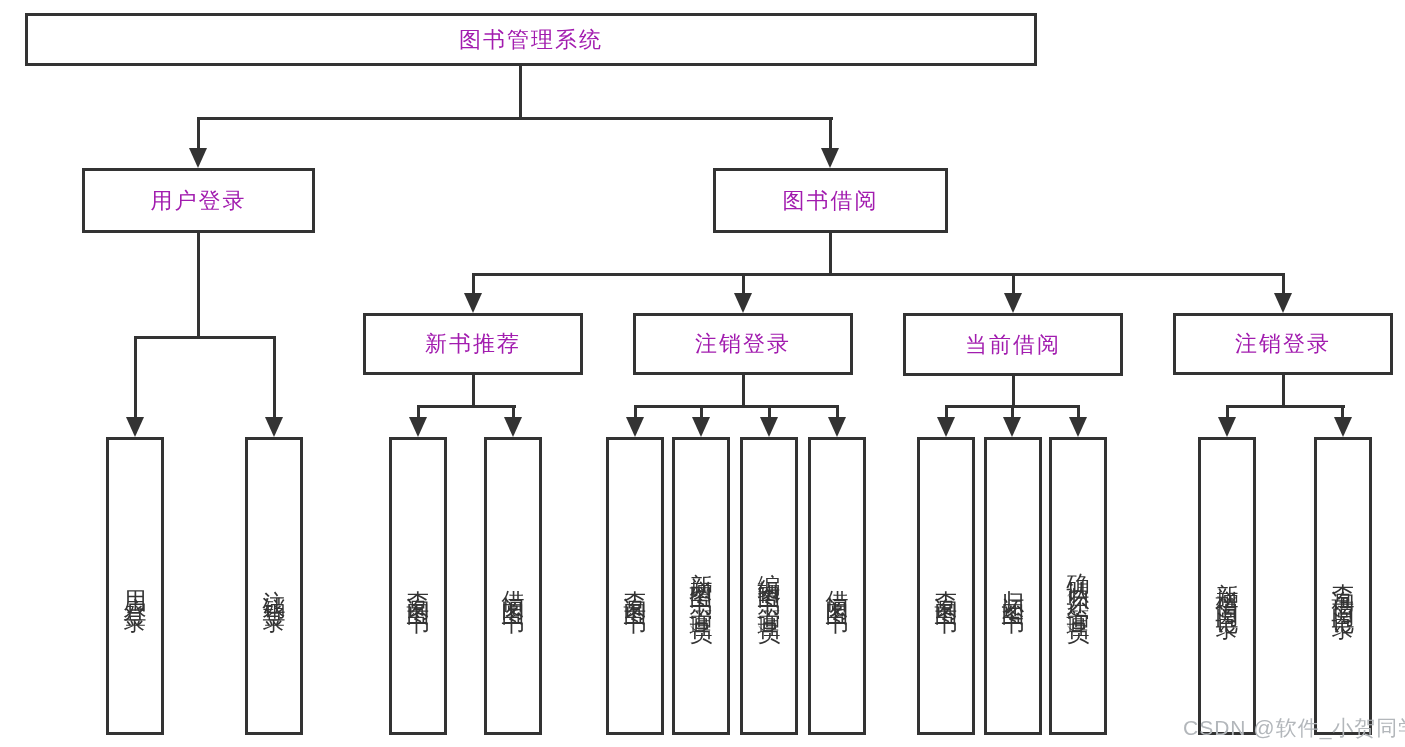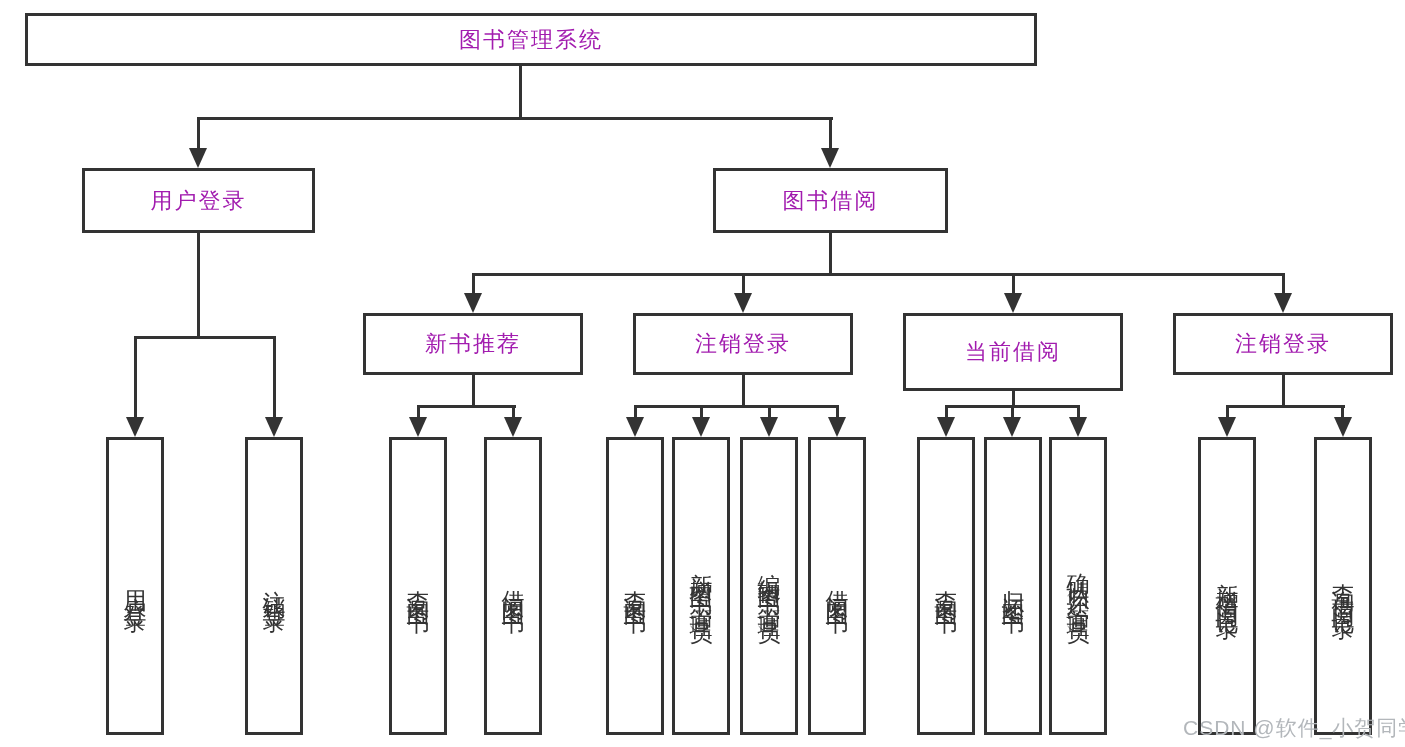--- a/index.html
+++ b/index.html
@@ -102,21 +102,21 @@
   <div class="box" style="left:713px;top:168px;width:235px;height:65px;">
     <span class="hlabel">图书借阅</span>
   </div>
 
   <div class="box" style="left:363px;top:313px;width:220px;height:62px;">
     <span class="hlabel">新书推荐</span>
   </div>
   <div class="box" style="left:633px;top:313px;width:220px;height:62px;">
     <span class="hlabel">注销登录</span>
   </div>
-  <div class="box" style="left:903px;top:313px;width:220px;height:78px;">
+  <div class="box" style="left:903px;top:313px;width:220px;height:63px;">
     <span class="hlabel">当前借阅</span>
   </div>
   <div class="box" style="left:1173px;top:313px;width:220px;height:62px;">
     <span class="hlabel">注销登录</span>
   </div>
 
   <div class="box leaf" style="left:106px;top:437px;width:58px;height:298px;">
     <span class="vlabel">用户登录</span>
   </div>
   <div class="box leaf" style="left:245px;top:437px;width:58px;height:298px;">

